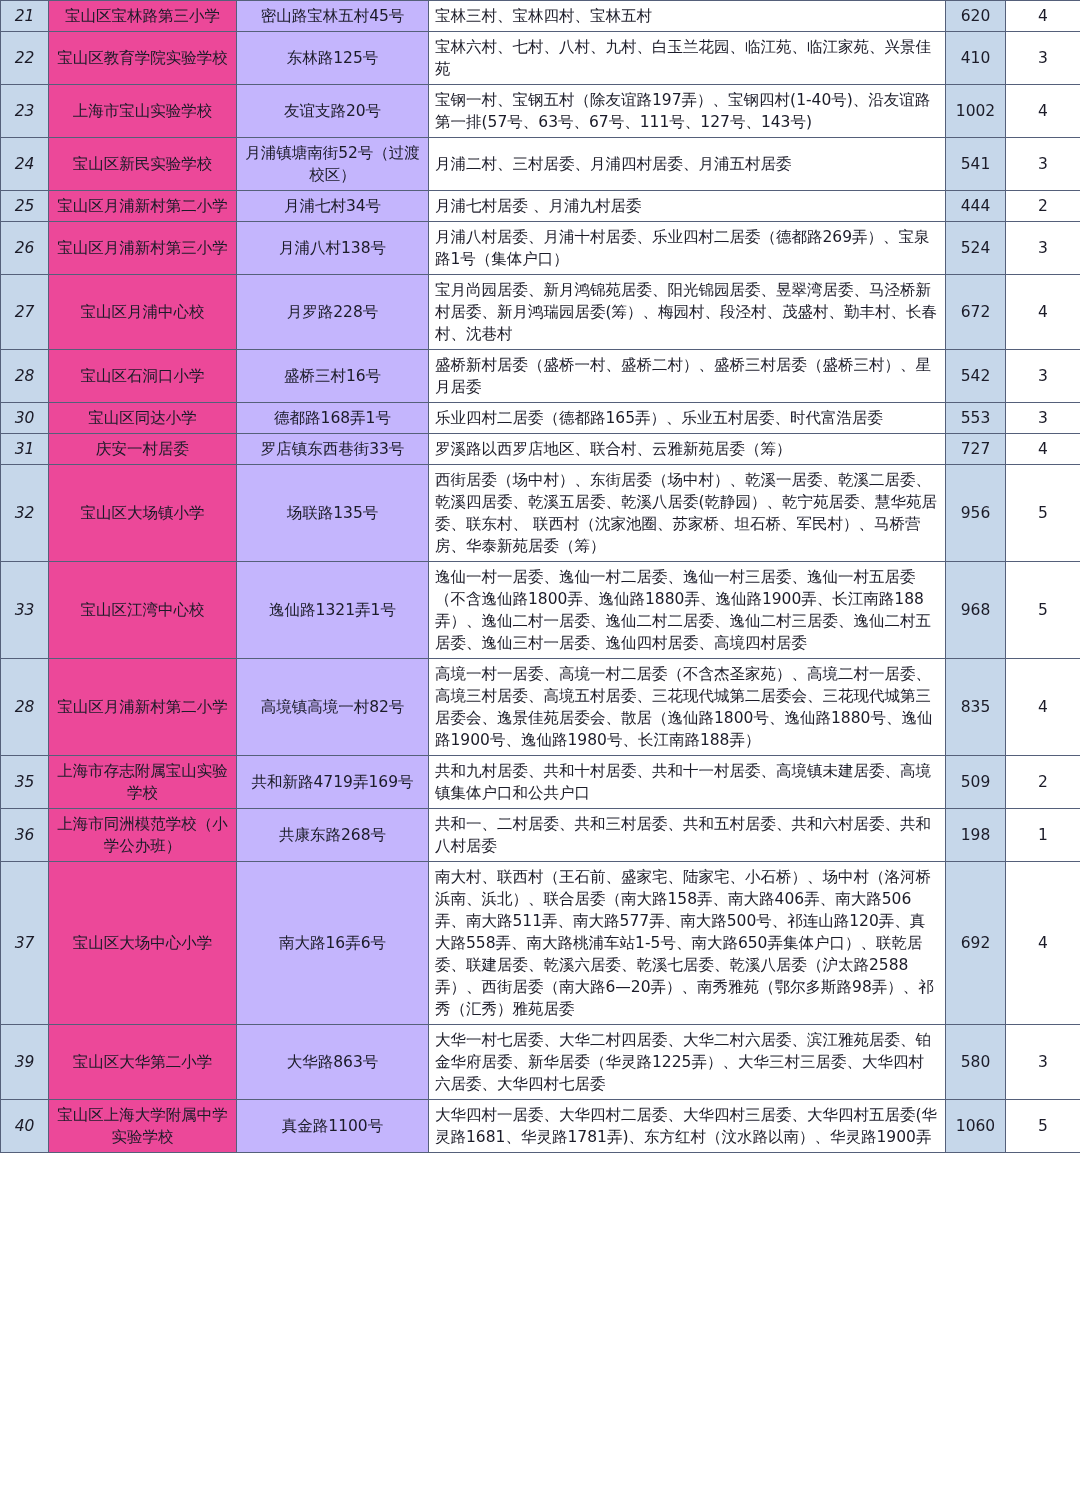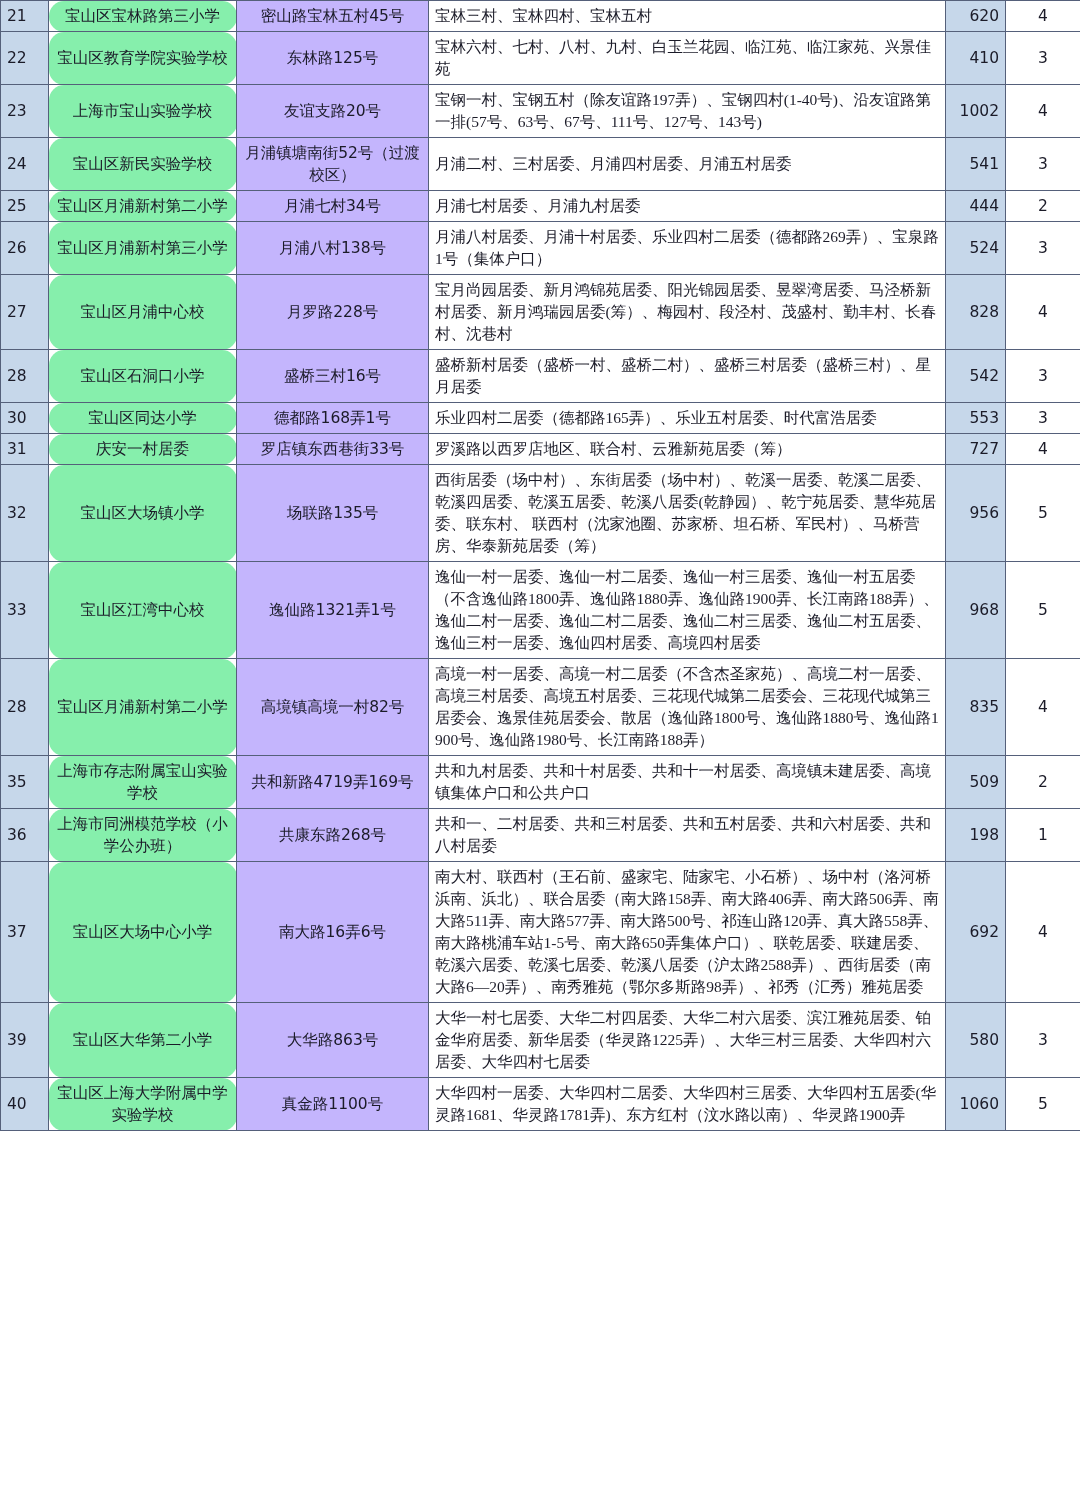--- a/index.html
+++ b/index.html
@@ -34,43 +34,42 @@
   
   col.c-index   { width: 48px; }
   col.c-school  { width: 188px; }
   col.c-address { width: 192px; }
   col.c-scope   { width: 517px; }
   col.c-count   { width: 60px; }
   col.c-classes { width: 75px; }
 
   td.cell-index {
     background: #c6d7ea;
-    text-align: left;
+    text-align: center;
     font-size: 16px;
+    font-style: italic;
   }
   td.cell-school {
-    background: #86efac;
+    background: #ec4899;
     text-align: center;
     line-height: 1.5;
-    border-radius: 15px;
   }
   td.cell-address {
     background: #c4b5fd;
     text-align: center;
     line-height: 1.5;
   }
   td.cell-scope {
     background: #ffffff;
     text-align: left;
     line-height: 1.48;
-    font-family: Liberation Serif, serif;
   }
   td.cell-count {
     background: #c6d7ea;
-    text-align: right;
+    text-align: center;
     font-size: 16px;
   }
   td.cell-classes {
     background: #ffffff;
     text-align: center;
     font-size: 16px;
   }
 </style>
 </head>
 <body>
@@ -131,21 +130,21 @@
         <td class="cell-address">月浦八村138号</td>
         <td class="cell-scope">月浦八村居委、月浦十村居委、乐业四村二居委（德都路269弄）、宝泉路1号（集体户口）</td>
         <td class="cell-count">524</td>
         <td class="cell-classes">3</td>
       </tr>
       <tr>
         <td class="cell-index">27</td>
         <td class="cell-school">宝山区月浦中心校</td>
         <td class="cell-address">月罗路228号</td>
         <td class="cell-scope">宝月尚园居委、新月鸿锦苑居委、阳光锦园居委、昱翠湾居委、马泾桥新村居委、新月鸿瑞园居委(筹）、梅园村、段泾村、茂盛村、勤丰村、长春村、沈巷村</td>
-        <td class="cell-count">828</td>
+        <td class="cell-count">672</td>
         <td class="cell-classes">4</td>
       </tr>
       <tr>
         <td class="cell-index">28</td>
         <td class="cell-school">宝山区石洞口小学</td>
         <td class="cell-address">盛桥三村16号</td>
         <td class="cell-scope">盛桥新村居委（盛桥一村、盛桥二村）、盛桥三村居委（盛桥三村）、星月居委</td>
         <td class="cell-count">542</td>
         <td class="cell-classes">3</td>
       </tr>

